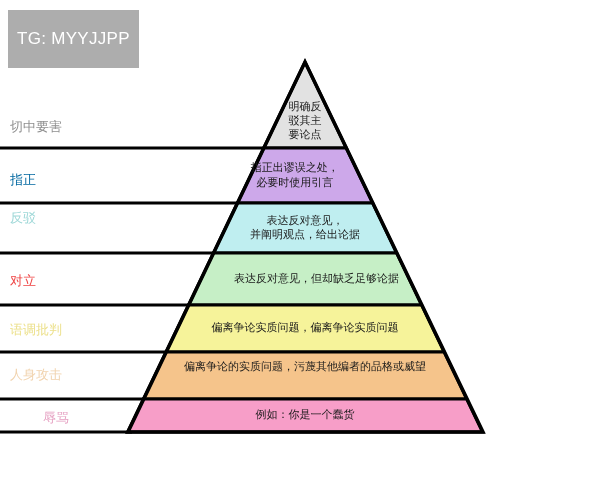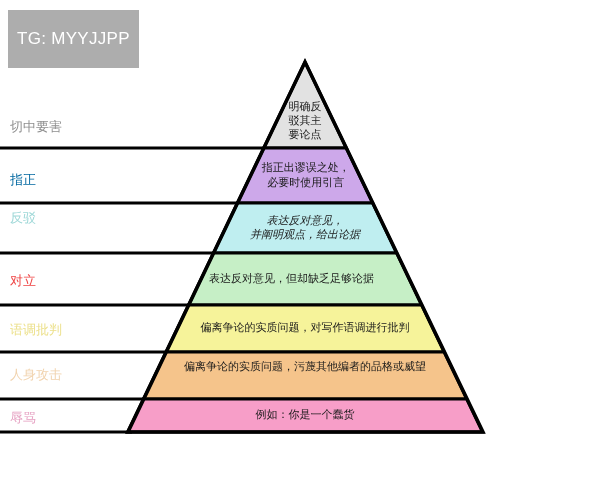--- a/index.html
+++ b/index.html
@@ -105,33 +105,33 @@
       </g>
   </svg>
 
   <div id="tier-labels">
       <div class="tier-label" style="top: 120px; color: rgb(143, 143, 143);">切中要害</div>
       <div class="tier-label" style="top: 173px; color: #0369a1;">指正</div>
       <div class="tier-label" style="top: 211px; color: rgb(159, 216, 216);">反驳</div>
       <div class="tier-label" style="top: 274px; color: #ef4444;">对立</div>
       <div class="tier-label" style="top: 323px; color: rgb(236, 224, 138);">语调批判</div>
       <div class="tier-label" style="top: 368px; color: rgb(241, 211, 174);">人身攻击</div>
-      <div class="tier-label" style="top: 411px; color: rgb(229, 158, 192);">辱骂</div>
+      <div class="tier-label" style="top: 411px; color: rgb(229, 158, 192); margin-left: 33px;">辱骂</div>
     </div>
 
   <div id="tier-texts">
       <div class="tier-text" style="left: 275px; width: 60px; top: 98px; height: 46px; display: flex; align-items: center; justify-content: center;">明确反
 驳其主
 要论点</div>
-      <div class="tier-text" style="left: 246px; width: 119.284px; top: 148px; height: 55px; display: flex; align-items: center; justify-content: center;">指正出谬误之处，
+      <div class="tier-text" style="left: 235px; width: 119.284px; top: 148px; height: 55px; display: flex; align-items: center; justify-content: center;">指正出谬误之处，
 必要时使用引言</div>
-      <div class="tier-text" style="left: 221.372px; width: 167.257px; top: 203px; height: 50px; display: flex; align-items: center; justify-content: center; font-style: italic;">表达反对意见，
+      <div class="tier-text" style="left: 221.372px; width: 167.257px; top: 203px; height: 50px; display: flex; align-items: center; justify-content: center;">表达反对意见，
 并阐明观点，给出论据</div>
-      <div class="tier-text" style="left: 183px; width: 217.149px; top: 253px; height: 52px; display: flex; align-items: center; justify-content: center;">表达反对意见，但却缺乏足够论据</div>
-      <div class="tier-text" style="left: 173.878px; width: 262.243px; top: 305px; height: 47px; display: flex; align-items: center; justify-content: center;">偏离争论的实质问题，对写作语调进行批判</div>
+      <div class="tier-text" style="left: 208px; width: 217.149px; top: 253px; height: 52px; display: flex; align-items: center; justify-content: center;">表达反对意见，但却缺乏足够论据</div>
+      <div class="tier-text" style="left: 173.878px; width: 262.243px; top: 305px; height: 47px; display: flex; align-items: center; justify-content: center;">偏离争论实质问题，偏离争论实质问题</div>
       <div class="tier-text" style="left: 151.331px; width: 307.338px; top: 352px; height: 31px; display: flex; align-items: center; justify-content: center;">偏离争论的实质问题，污蔑其他编者的品格或威望</div>
       <div class="tier-text" style="left: 135.5px; width: 339px; top: 399px; height: 33px; display: flex; align-items: center; justify-content: center;">例如：你是一个蠢货</div>
     </div>
 
   <div class="wm" id="wm-top">TG: MYYJJPP</div>
 
 
 </div>
 
 </body></html>

